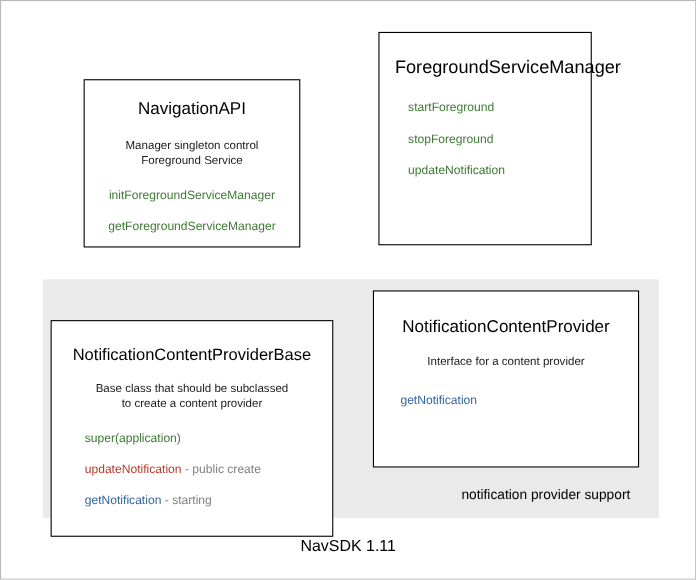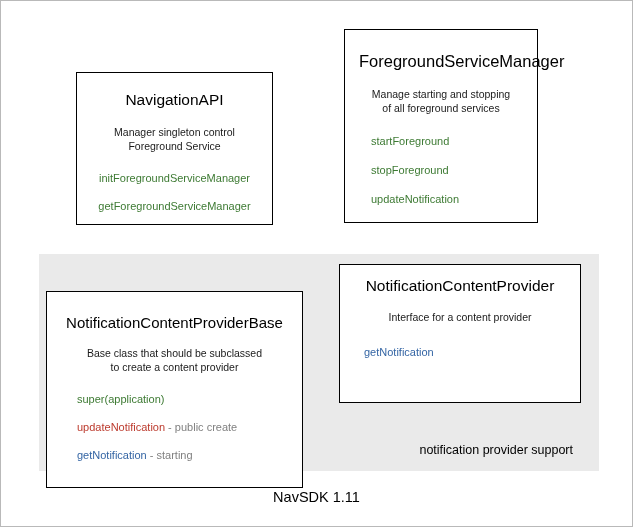--- a/index.html
+++ b/index.html
@@ -89,22 +89,22 @@
     left: 45px; top: 262px; width: 257px; height: 197px;
     padding: 22px 10px 0 10px;
     margin-top: 28px;
   }
   #node-ncp-base .node-title { font-size: 15px; }
   #node-ncp-base .node-desc { margin-top: 14px; }
   #node-ncp-base .members { margin-top: 19px; padding-left: 20px; }
   #node-ncp-base .member { margin-bottom: 14px; }
 
   #node-ncp {
-    left: 338px; top: 263px; width: 242px; height: 139px;
-    padding: 12px 10px 0 10px;
+    left: 338px; top: 263px; width: 242px; height: 161px;
+    padding: 24px 10px 0 10px;
   }
   #node-ncp .node-desc { margin-top: 14px; }
   #node-ncp .members { margin-top: 22px; padding-left: 14px; }
 
   #footer-version {
     position: absolute;
     left: 0; right: 0; top: 488px;
     text-align: center;
     font-size: 14.5px;
     color: #000000;
@@ -127,24 +127,20 @@
         <span class="m-green">initForegroundServiceManager</span><span class="m-note"></span>
       </div>
       <div class="member">
         <span class="m-green">getForegroundServiceManager</span><span class="m-note"></span>
       </div>
     </div>
   </div>
 
   <div class="node" id="node-foreground-service-manager">
     <div class="node-title">ForegroundServiceManager</div>
-    <div class="node-desc">
-      <span class="desc-line">Manage starting and stopping</span>
-      <span class="desc-line">of all foreground services</span>
-    </div>
     <div class="members">
       <div class="member">
         <span class="m-green">startForeground</span><span class="m-note"></span>
       </div>
       <div class="member">
         <span class="m-green">stopForeground</span><span class="m-note"></span>
       </div>
       <div class="member">
         <span class="m-green">updateNotification</span><span class="m-note"></span>
       </div>

